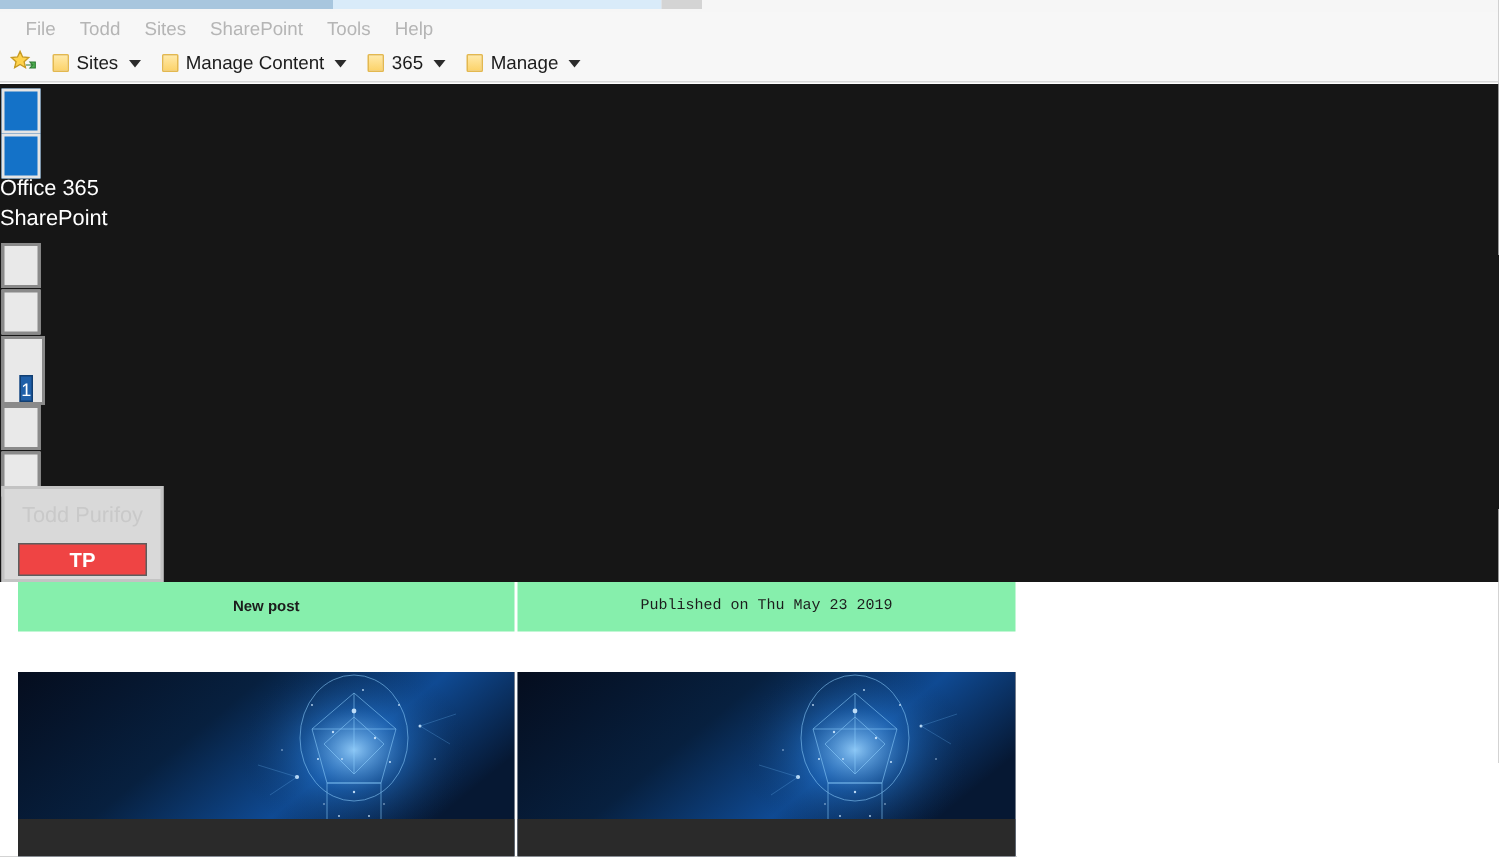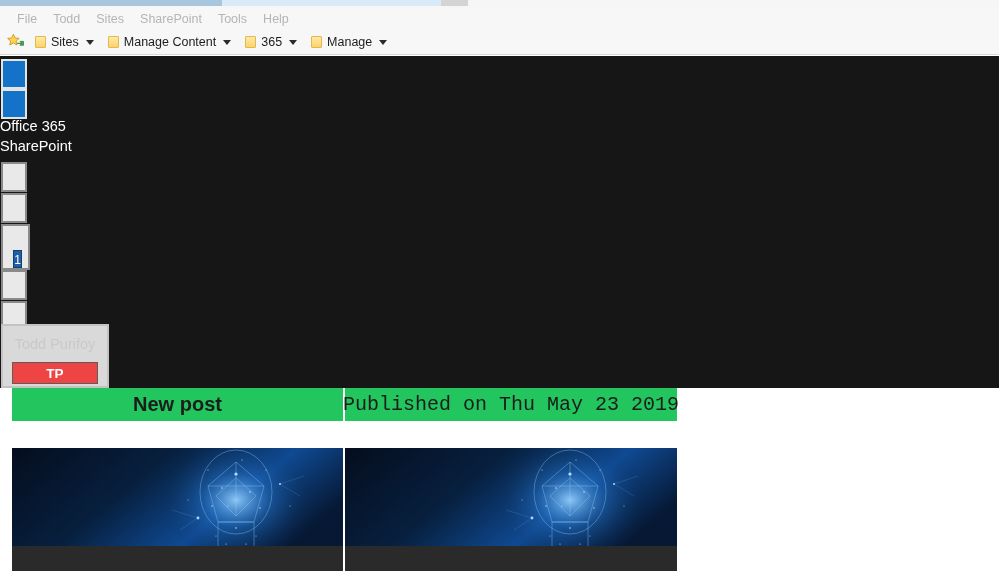--- a/index.html
+++ b/index.html
@@ -113,23 +113,23 @@
     border:1px solid #5d5d5d;
   }
 
   
   .canvas { position:absolute; left:0; top:388px; width:999px; height:183px; background:#ffffff; }
   .card { position:absolute; top:0; width:331px; }
   #card1 { left:12px; }
   #card2 { left:345px; width:332px;font-family:Liberation Mono, monospace; }
 
   .card-title {
-    height:33px; background:#22c55e;
+    height:33px; background:#86efac;
     display:flex; align-items:center; justify-content:center;
-    font-size:20px; color:#1c1c1c; white-space:nowrap;
+    font-size:10px; color:#1c1c1c; white-space:nowrap;
   }
   .card-title.bold { font-weight:bold; }
 
   .card-hero {
     position:absolute; top:60px; left:0; width:100%; height:123px;
     overflow:hidden; background:#07142c;
   }
   .hero-svg { display:block; width:100%; height:100%; }
   .hero-footer {
     position:absolute; left:0; bottom:0; width:100%; height:25px;

